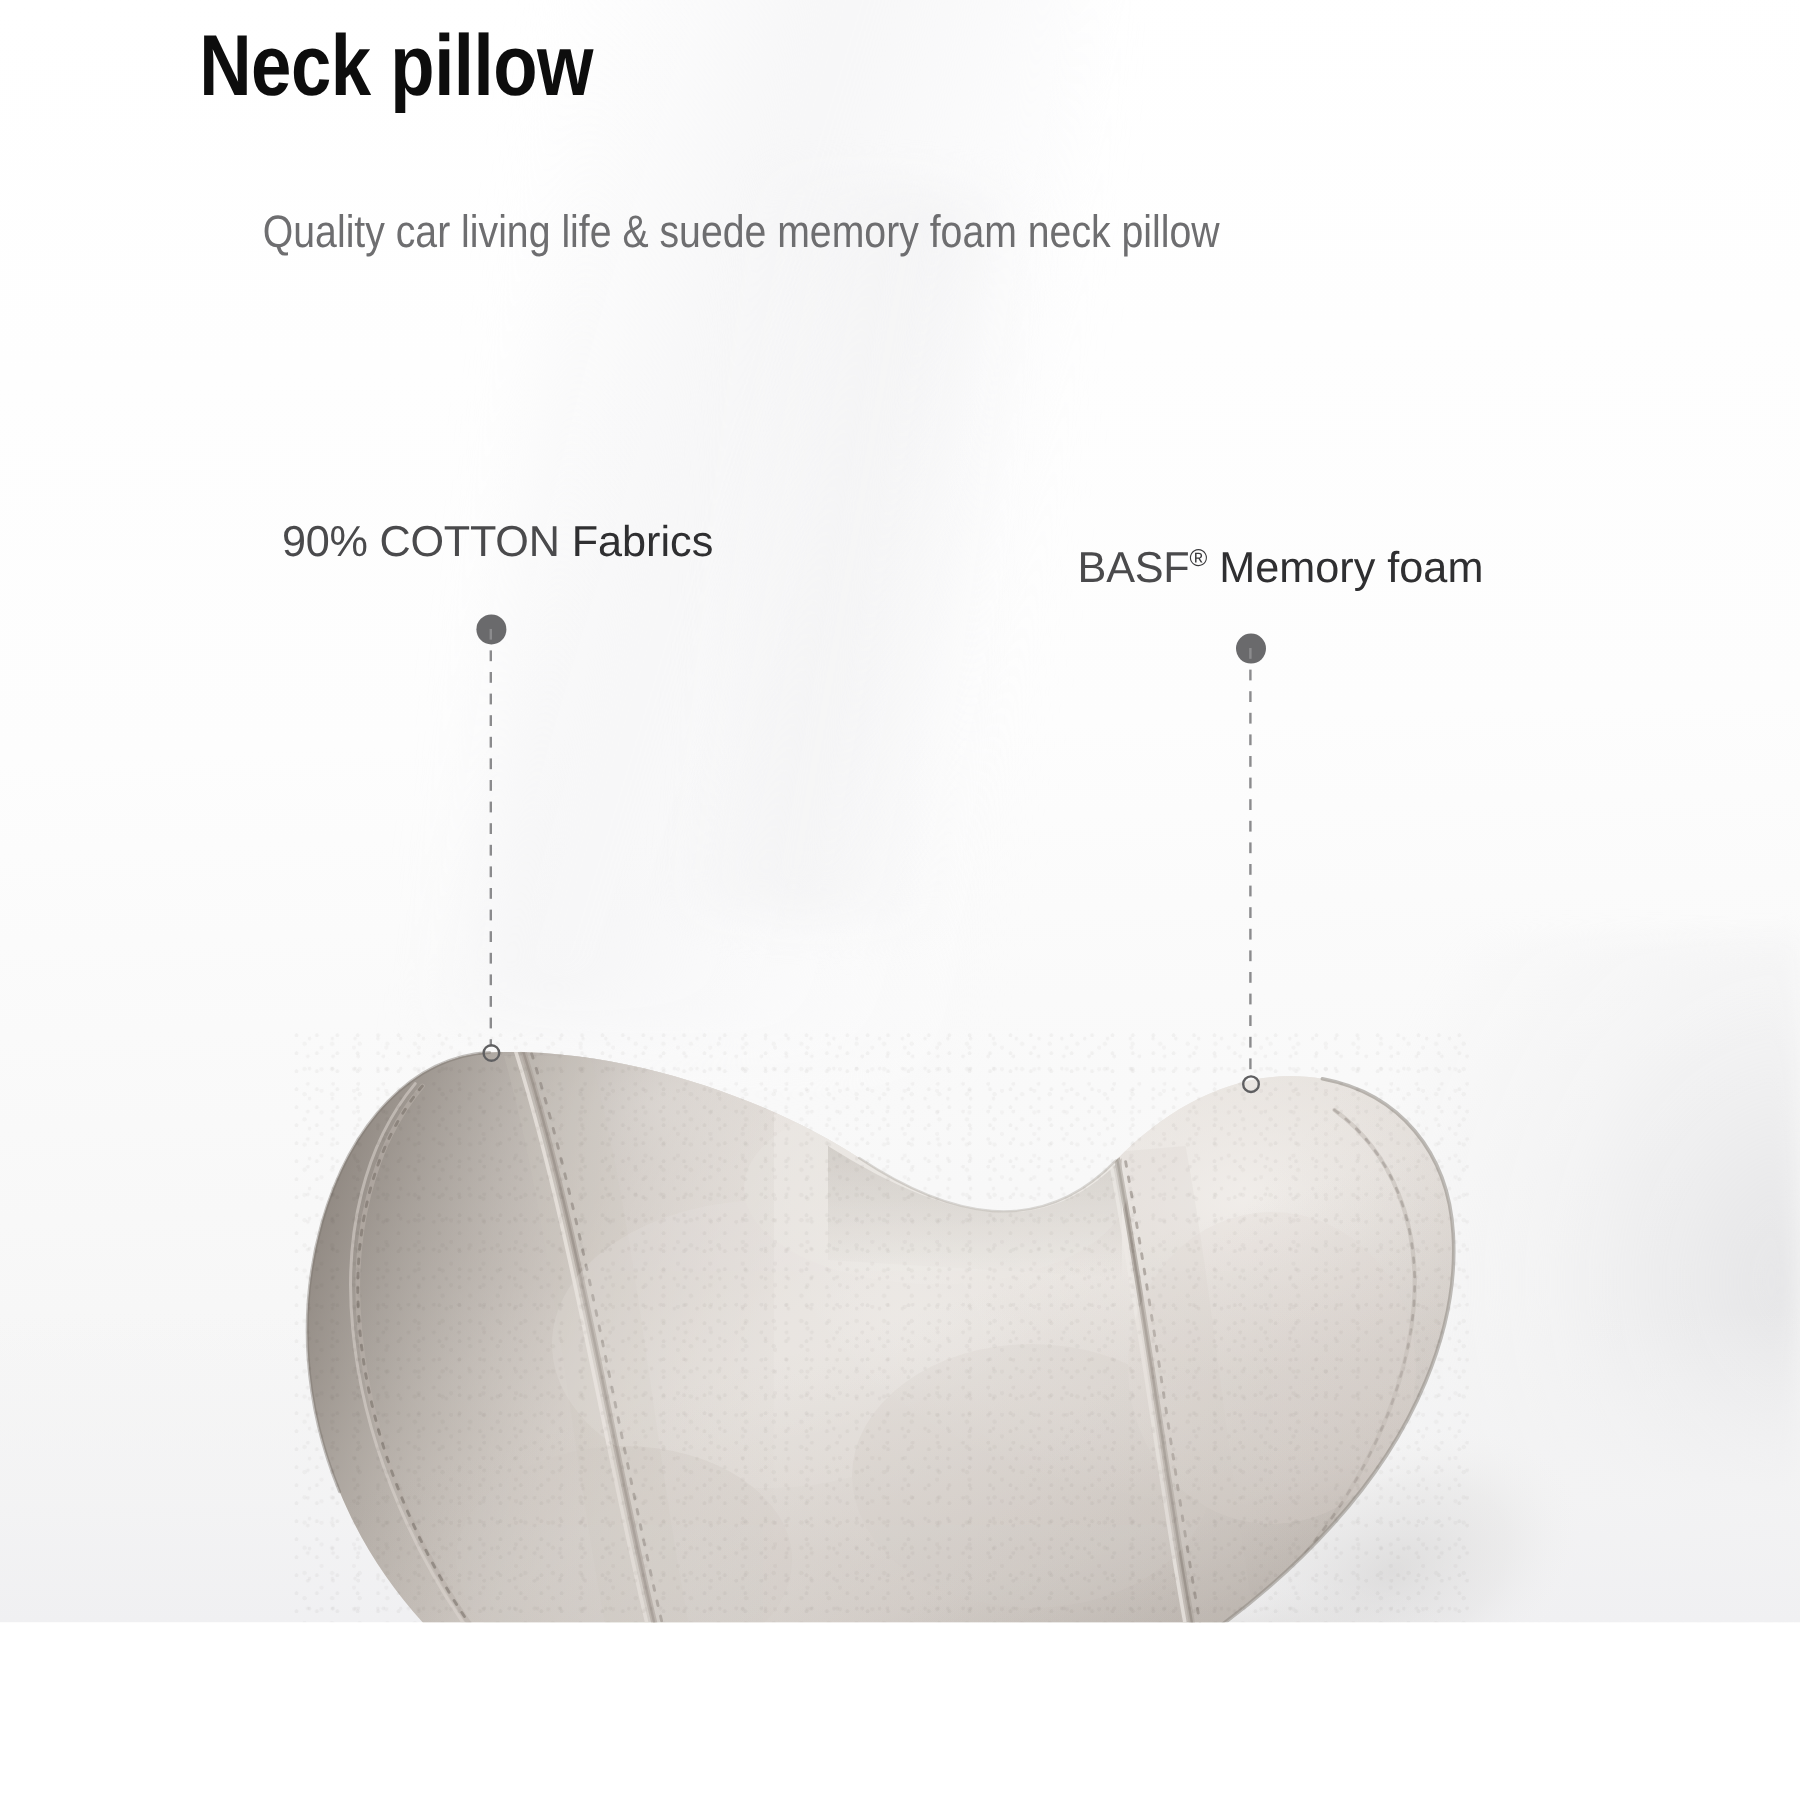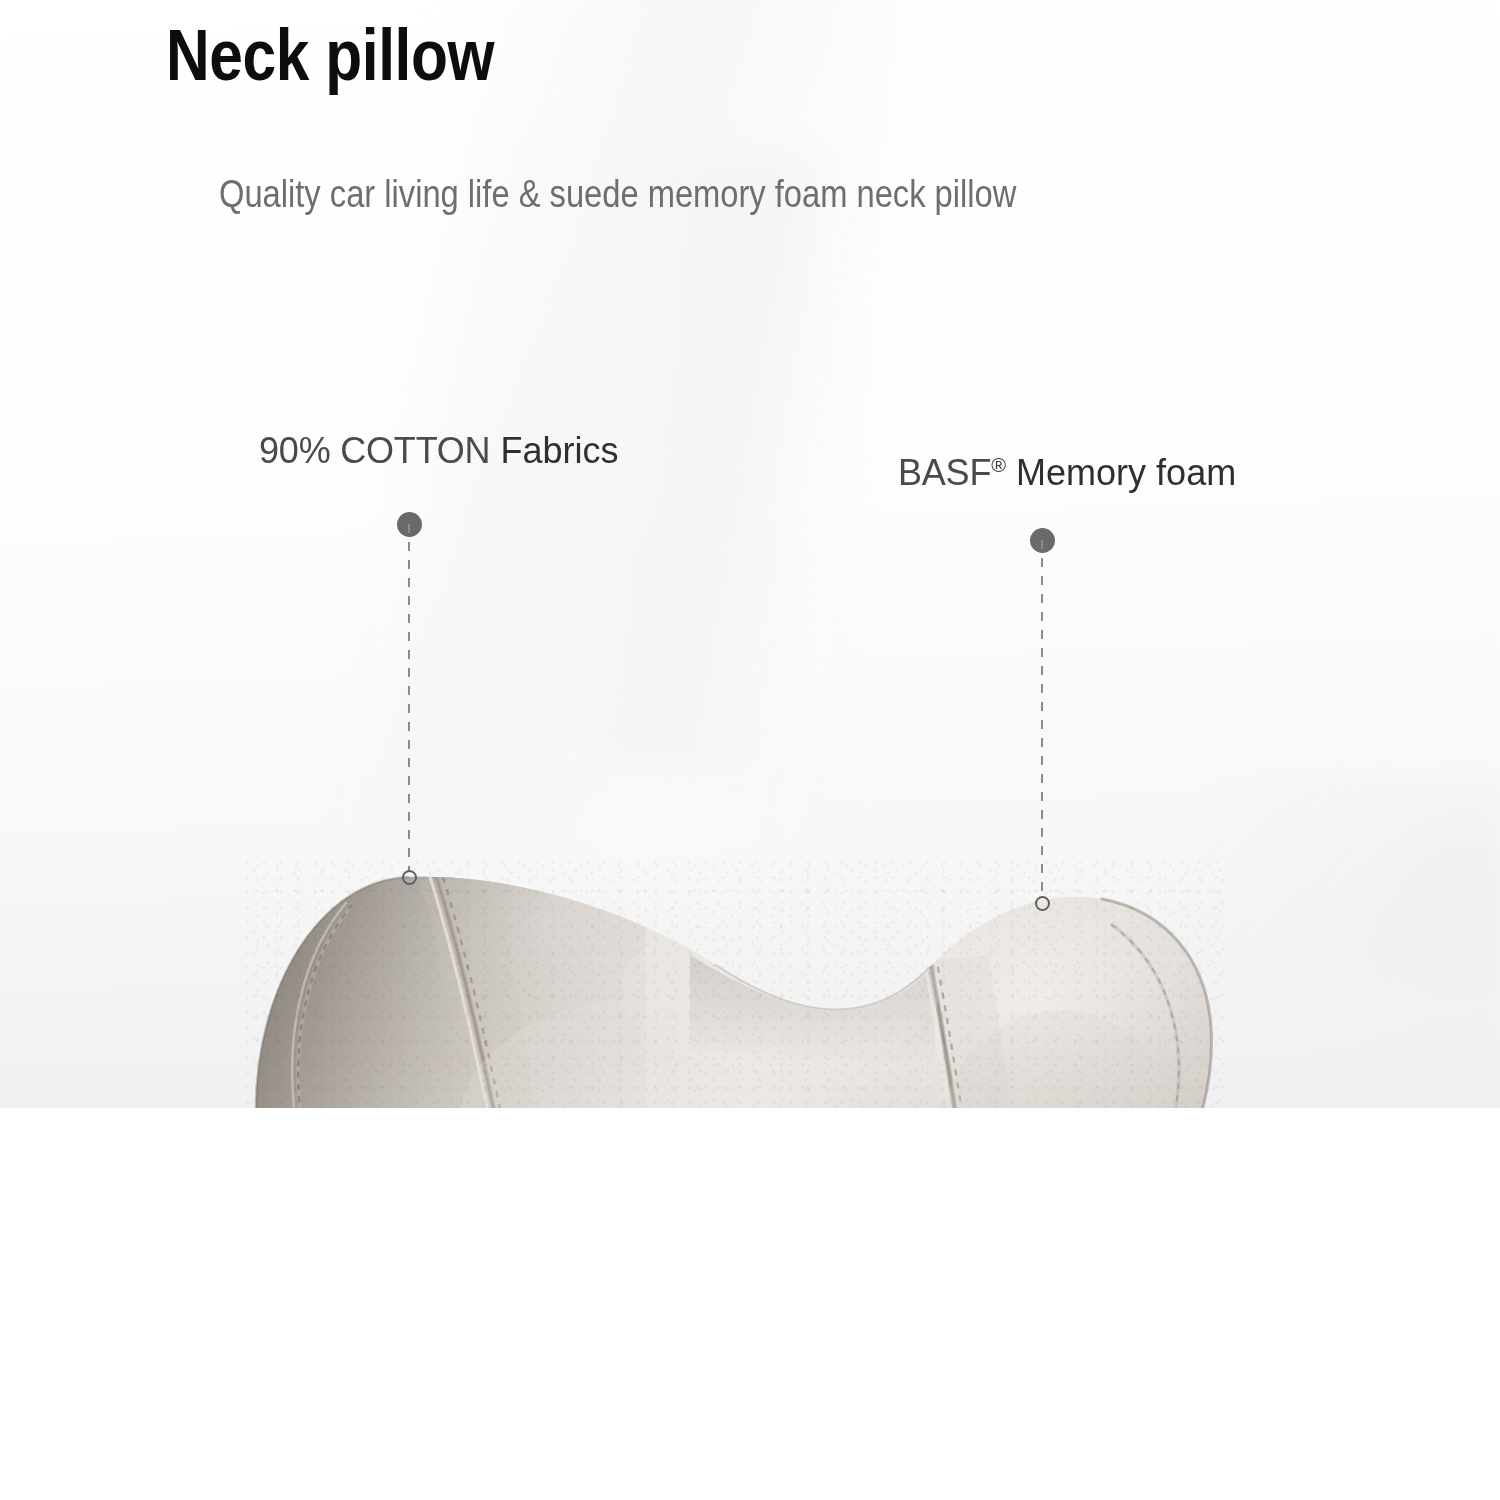--- a/index.html
+++ b/index.html
@@ -4,21 +4,21 @@
 <title>Neck pillow product infographic</title>
 <style>
   html, body {
     margin: 0;
     padding: 0;
     background: #ffffff;
   }
   #stage {
     position: relative;
     width: 1500px;
-    height: 1108px;
+    height: 1352px;
     overflow: hidden;
     background: #fbfbfb;
     font-family: "Liberation Sans", "DejaVu Sans", sans-serif;
     -webkit-font-smoothing: antialiased;
   }
 
   
   .bg-base {
     position: absolute;
     inset: 0;
@@ -111,21 +111,21 @@
   }
   .callout-label .tail {
     font-weight: 500;
     color: #2f2f31;
   }
   .callout-label .sup {
     font-size: 0.56em;
     vertical-align: super;
     letter-spacing: 0;
   }
-  #callout-cotton { left: 235px; top: 433px; margin-left: 24px; }
+  #callout-cotton { left: 235px; top: 433px; }
   #callout-basf   { left: 898px; top: 455px; text-align: center; }
 
   .leader {
     position: absolute;
     width: 2px;
     background-image: linear-gradient(to bottom, #8b8b8d 0 9px, rgba(0,0,0,0) 9px 18px);
     background-size: 2px 18px;
     background-repeat: repeat-y;
   }
   #leader-cotton { left: 408px; top: 524px; height: 348px; }

